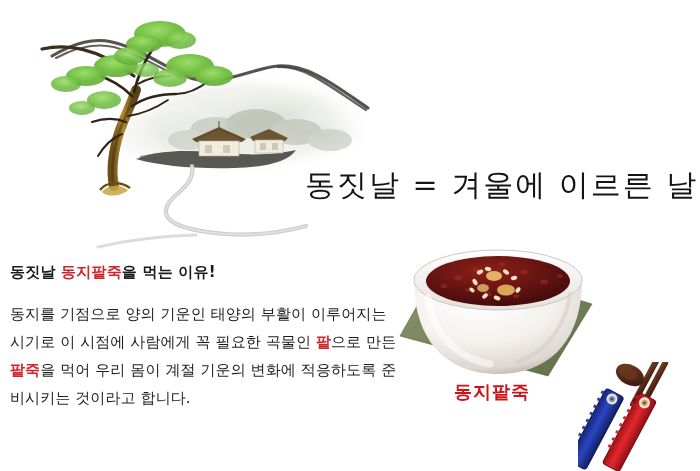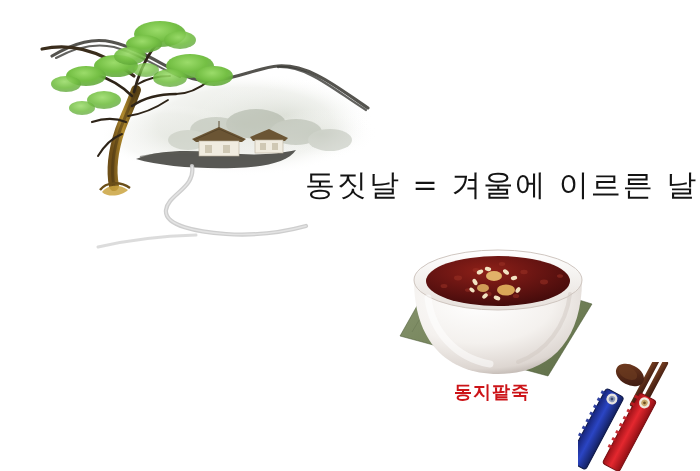--- a/index.html
+++ b/index.html
@@ -215,20 +215,25 @@
           <ellipse cx="84" cy="96" rx="17" ry="9" fill="url(#needleG)" opacity="0.9"></ellipse>
           <ellipse cx="62" cy="104" rx="13" ry="7" fill="url(#needleG)" opacity="0.85"></ellipse>
           <ellipse cx="126" cy="66" rx="13" ry="7" fill="url(#needleG)" opacity="0.8"></ellipse>
         </g>
       </g>
     </svg>
   </div>
 
   <div id="brush-title">동짓날 = 겨울에 이르른 날</div>
 
+  <div id="article">
+    <p id="article-heading"><span>동짓날 </span><span class="hl">동지팥죽</span><span>을 먹는 이유!</span></p>
+
+    <p id="article-body"><span>동지를 기점으로 양의 기운인 태양의 부활이 이루어지는 시기로 이 시점에 사람에게 꼭 필요한 곡물인 </span><span class="hl">팥</span><span>으로 만든 </span><span class="hl">팥죽</span><span>을 먹어 우리 몸이 계절 기운의 변화에 적응하도록 준비시키는 것이라고 합니다.</span></p>
+  </div>
 
   <div id="food">
     <svg viewBox="0 0 228 158" xmlns="http://www.w3.org/2000/svg">
       <defs>
         <linearGradient id="matG" x1="0" y1="0" x2="1" y2="1">
           <stop offset="0%" stop-color="#8d9a74"></stop>
           <stop offset="50%" stop-color="#76855c"></stop>
           <stop offset="100%" stop-color="#5f6e48"></stop>
         </linearGradient>
         <radialGradient id="bowlG" cx="38%" cy="22%" r="82%">

